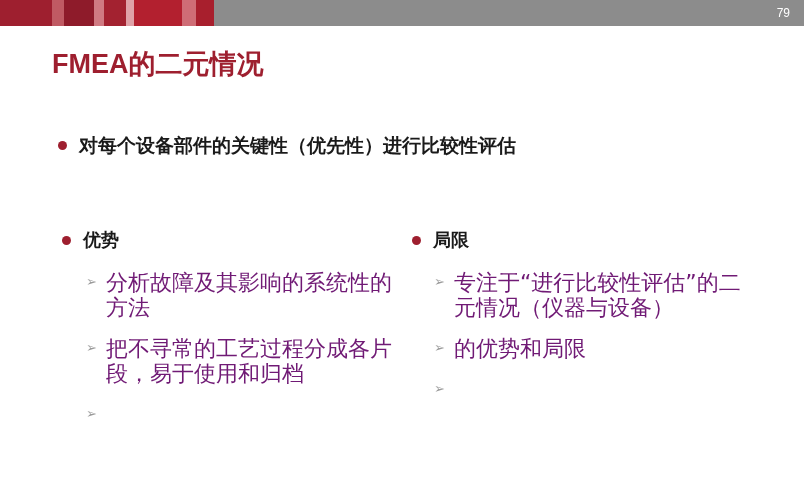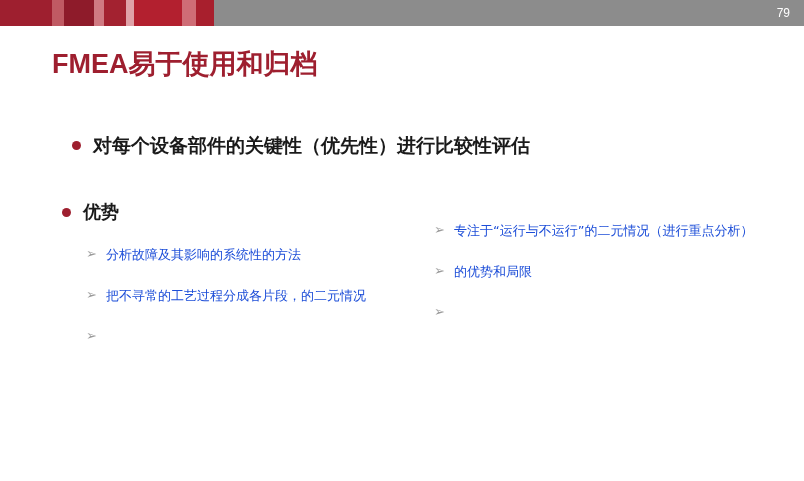--- a/index.html
+++ b/index.html
@@ -66,21 +66,21 @@
   }
   .title .latin {
     font-family: "Liberation Sans", sans-serif;
   }
   .title .cjk {
     font-family: "DejaVu Sans", sans-serif;
   }
   
   .lead {
     position: absolute;
-    left: 72px;
+    left: 58px;
     top: 132px;
     display: flex;
     align-items: flex-start;
   }
   .bullet-dot {
     width: 9px;
     height: 9px;
     border-radius: 50%;
     background: #9e1f2f;
     margin-top: 9px;
@@ -91,21 +91,21 @@
     font-family: "DejaVu Sans", sans-serif;
     font-size: 19px;
     font-weight: bold;
     color: #1a1a1a;
     line-height: 26px;
     white-space: nowrap;
   }
   .columns {
     position: absolute;
     left: 62px;
-    top: 200px;
+    top: 228px;
     width: 700px;
     display: flex;
     justify-content: center;
   }
   .col {
     width: 350px;
     box-sizing: border-box;
   }
   .col-right {
     padding-left: 0px;
@@ -136,22 +136,22 @@
   .sub-marker {
     flex: 0 0 auto;
     color: #9a9a9a;
     font-size: 13px;
     line-height: 24px;
     margin-right: 9px;
     font-family: "DejaVu Sans", sans-serif;
   }
   .sub-text {
     font-family: "DejaVu Sans", sans-serif;
-    font-size: 13px;
-    color: #1d4ed8;
+    font-size: 22px;
+    color: #701a75;
     line-height: 25px;
   }
   .col-right .sub-list {
     padding-left: 22px;
   }
 </style>
 </head>
 <body>
 
 <div class="slide">
@@ -163,21 +163,21 @@
     <div class="seg seg-4"></div>
     <div class="seg seg-5"></div>
     <div class="seg seg-6"></div>
     <div class="seg seg-7"></div>
     <div class="seg seg-8"></div>
     <div class="seg seg-9"></div>
   </div>
   <div class="page-number">79</div>
 
   <div class="title">
-    <span class="latin">FMEA</span><span class="cjk">易于使用和归档</span>
+    <span class="latin">FMEA</span><span class="cjk">的二元情况</span>
   </div>
 
   <div class="lead">
     <span class="bullet-dot"></span>
     <span class="lead-text">对每个设备部件的关键性（优先性）进行比较性评估</span>
   </div>
 
   <div class="columns">
 
     <div class="col col-left">
@@ -185,33 +185,37 @@
         <span class="bullet-dot"></span>
         <span class="col-head-text">优势</span>
       </div>
       <div class="sub-list">
         <div class="sub-item">
           <span class="sub-marker">➢</span>
           <span class="sub-text">分析故障及其影响的系统性的方法</span>
         </div>
         <div class="sub-item">
           <span class="sub-marker">➢</span>
-          <span class="sub-text">把不寻常的工艺过程分成各片段，的二元情况</span>
+          <span class="sub-text">把不寻常的工艺过程分成各片段，易于使用和归档</span>
         </div>
         <div class="sub-item">
           <span class="sub-marker">➢</span>
         </div>
       </div>
     </div>
 
     <div class="col col-right">
+      <div class="col-head">
+        <span class="bullet-dot"></span>
+        <span class="col-head-text">局限</span>
+      </div>
       <div class="sub-list">
         <div class="sub-item">
           <span class="sub-marker">➢</span>
-          <span class="sub-text">专注于“运行与不运行”的二元情况（进行重点分析）</span>
+          <span class="sub-text">专注于“进行比较性评估”的二元情况（仪器与设备）</span>
         </div>
         <div class="sub-item">
           <span class="sub-marker">➢</span>
           <span class="sub-text">的优势和局限</span>
         </div>
         <div class="sub-item">
           <span class="sub-marker">➢</span>
         </div>
       </div>
     </div>

